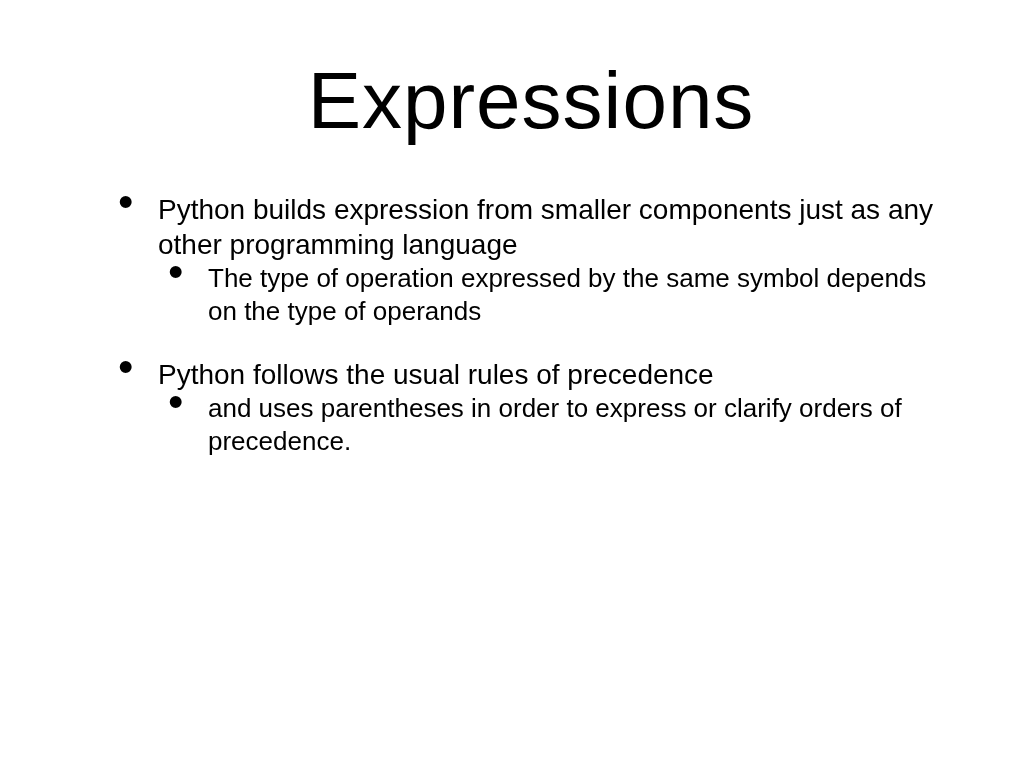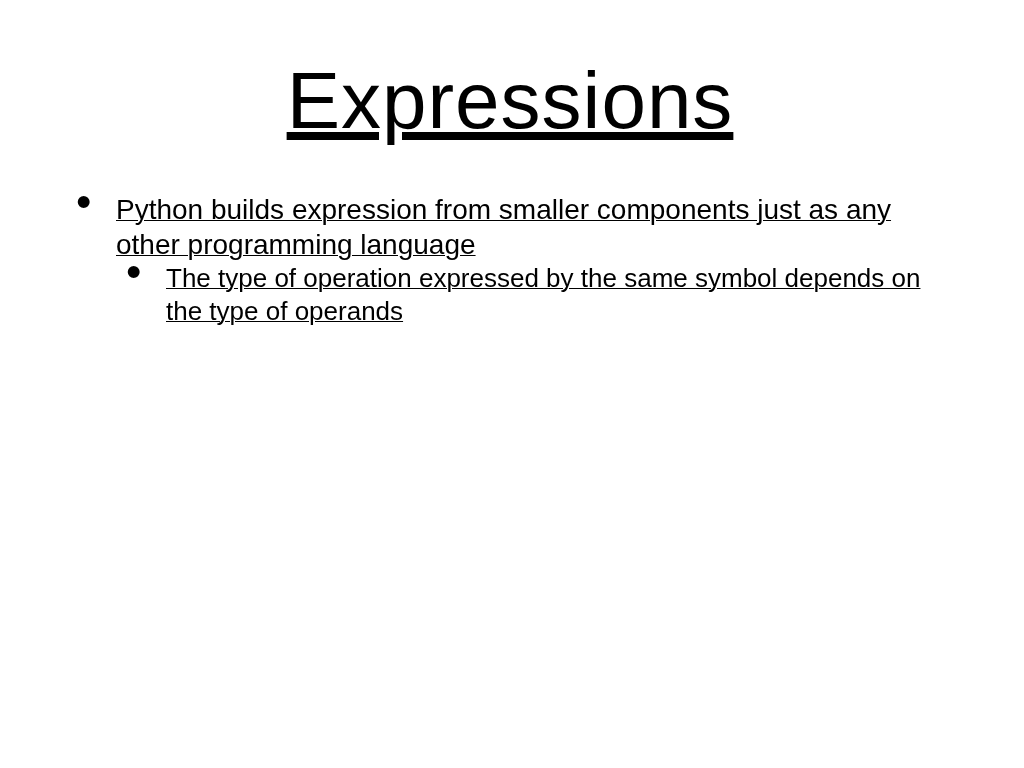--- a/index.html
+++ b/index.html
@@ -11,22 +11,21 @@
       width: 1024px;
       height: 768px;
       background: #ffffff;
       font-family: Arial, Helvetica, sans-serif;
       color: #000000;
       overflow: hidden;
     }
     .slide {
       width: 100%;
       height: 100%;
-      padding: 55px 70px 0 66px;
-      text-decoration: underline;
+      padding: 55px 70px 0 108px;
     }
     .title {
       font-size: 80px;
       font-weight: normal;
       text-align: center;
       margin-bottom: 45px;
       letter-spacing: 1px;
     }
     ul.outer {
       list-style: none;
@@ -77,14 +76,22 @@
   <h1 class="title">Expressions</h1>
   <ul class="outer">
     <li>
       <span class="body-text">Python builds expression from smaller components just as any other programming language</span>
       <ul class="inner">
         <li>
           <span class="sub-text">The type of operation expressed by the same symbol depends on the type of operands</span>
         </li>
       </ul>
     </li>
+    <li>
+      <span class="body-text">Python follows the usual rules of precedence</span>
+      <ul class="inner">
+        <li>
+          <span class="sub-text">and uses parentheses in order to express or clarify orders of precedence.</span>
+        </li>
+      </ul>
+    </li>
   </ul>
 </div>
 
 </body></html>

